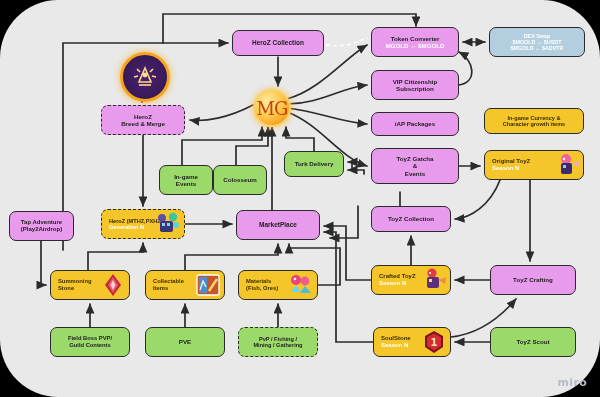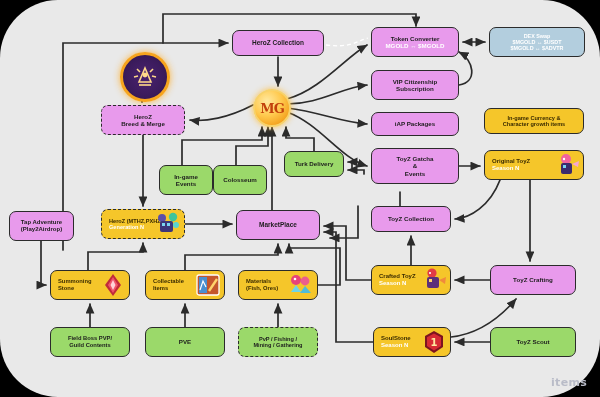--- a/index.html
+++ b/index.html
@@ -36,21 +36,21 @@
   .sprite{
     position:absolute;right:3px;top:50%;transform:translateY(-50%);
     width:26px;height:26px;pointer-events:none;
   }
   .coin{
     position:absolute;width:34px;height:34px;border-radius:50%;
     background:radial-gradient(circle at 35% 30%, #ffe9a0 0%, #ffc94d 45%, #f5a623 75%, #d9780f 100%);
     border:2px solid #f7d26b;
     box-shadow:0 0 6px rgba(255,190,60,.9);
     display:flex;align-items:center;justify-content:center;
-    color:#c2410c;font-weight:bold;font-size:13px;letter-spacing:-1px;
+    color:#c2410c;font-weight:normal;font-size:18px;letter-spacing:-1px;
     font-family:"DejaVu Serif", serif;
   }
   .emblem{
     position:absolute;width:44px;height:44px;border-radius:50%;
     background:radial-gradient(circle at 50% 50%, #4a2270 0%, #3b1b5c 60%, #2c1346 100%);
     border:3px solid #f7a41d;
     box-shadow:0 0 7px rgba(255,170,30,.85);
     display:flex;align-items:center;justify-content:center;
   }
   .watermark{
@@ -155,21 +155,21 @@
 
       <path d="M352,168 L352,162 L348,162" marker-end="url(#ah)"></path>
       <path d="M364,174 L364,170 L348,170" marker-end="url(#ah)"></path>
     </g>
 
     <g clip-path="url(#boardclip)" fill="none" stroke="#ffffff" stroke-width="1.3" stroke-dasharray="4 3">
       <path d="M326,45 C350,48 355,42 368,38"></path>
     </g>
   </svg>
 
-  <div class="watermark">items</div>
+  <div class="watermark">miro</div>
 <div class="emblem" style="left: 120px; top: 52px; width: 44px; height: 44px;">
       <svg width="28" height="28" viewBox="0 0 28 28">
         <g stroke="#ffd98a" stroke-width="1.6" fill="none">
           <path d="M14 5 L20 19 L8 19 Z"></path>
           <path d="M3 14 L7 13"></path>
           <path d="M25 14 L21 13"></path>
           <path d="M6 6 L9 9"></path>
           <path d="M22 6 L19 9"></path>
           <path d="M8 22 L20 22"></path>
         </g>

